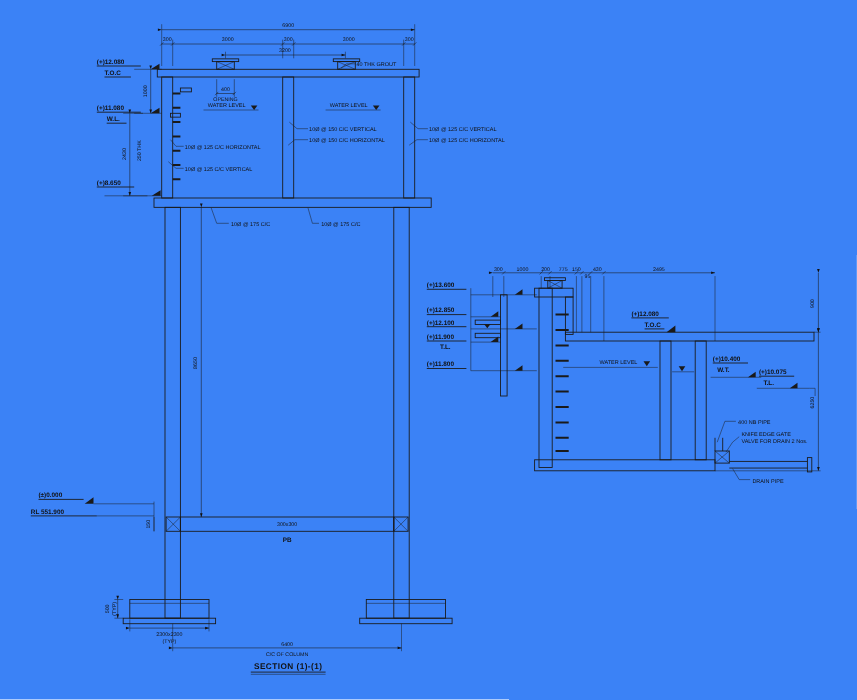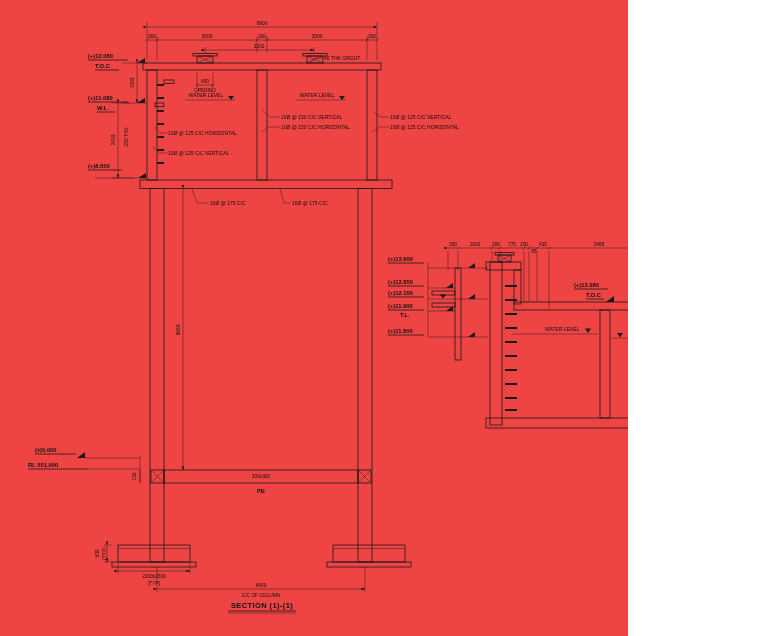--- a/index.html
+++ b/index.html
@@ -1,16 +1,16 @@
 <!DOCTYPE html>
 <html><head>
 <meta charset="utf-8">
 <style>
   html,body{margin:0;padding:0;background:#ffffff;}
-  .page{width:628px;height:636px;background:#ef4444;position:relative;overflow:hidden;}
+  .page{width:779px;height:636px;background:#3b82f6;position:relative;overflow:hidden;}
   svg{display:block;}
   .ln{stroke:#1a1a1a;stroke-width:.8;fill:none;}
   .thin{stroke:#1a1a1a;stroke-width:.45;fill:none;}
   .dim{stroke:#1a1a1a;stroke-width:.5;fill:none;}
   .bar{stroke:#1a1a1a;stroke-width:1.8;fill:none;}
   .t{font-family:"Liberation Sans",sans-serif;font-size:5px;fill:#111;}
   .td{font-family:"Liberation Sans",sans-serif;font-size:4.8px;fill:#111;}
   .lvl{font-family:"Liberation Sans",sans-serif;font-size:5.8px;font-weight:bold;fill:#111;}
   .ttl{font-family:"Liberation Sans",sans-serif;font-size:7.5px;font-weight:bold;fill:#111;letter-spacing:.4px;}
   .mid{text-anchor:middle;}

